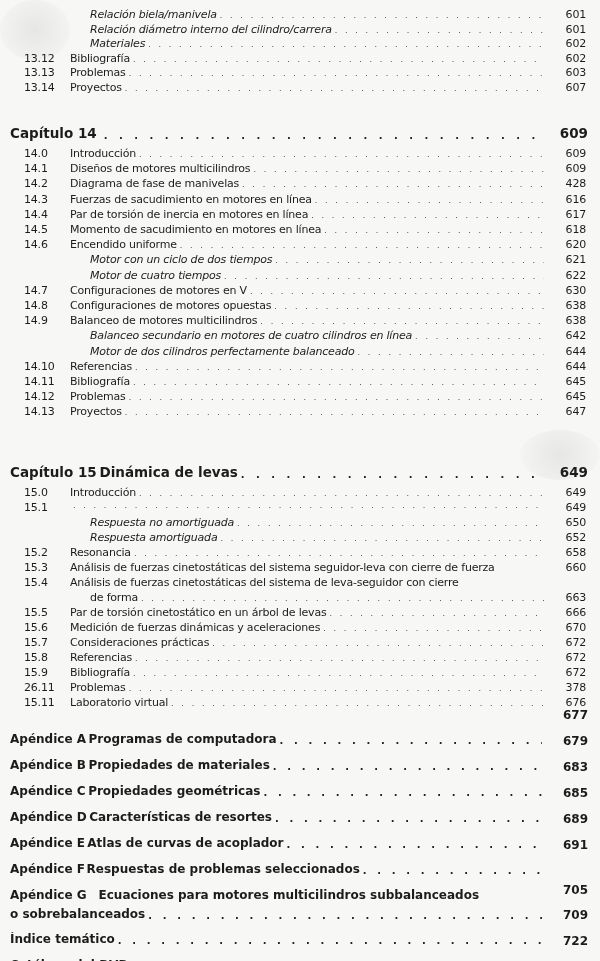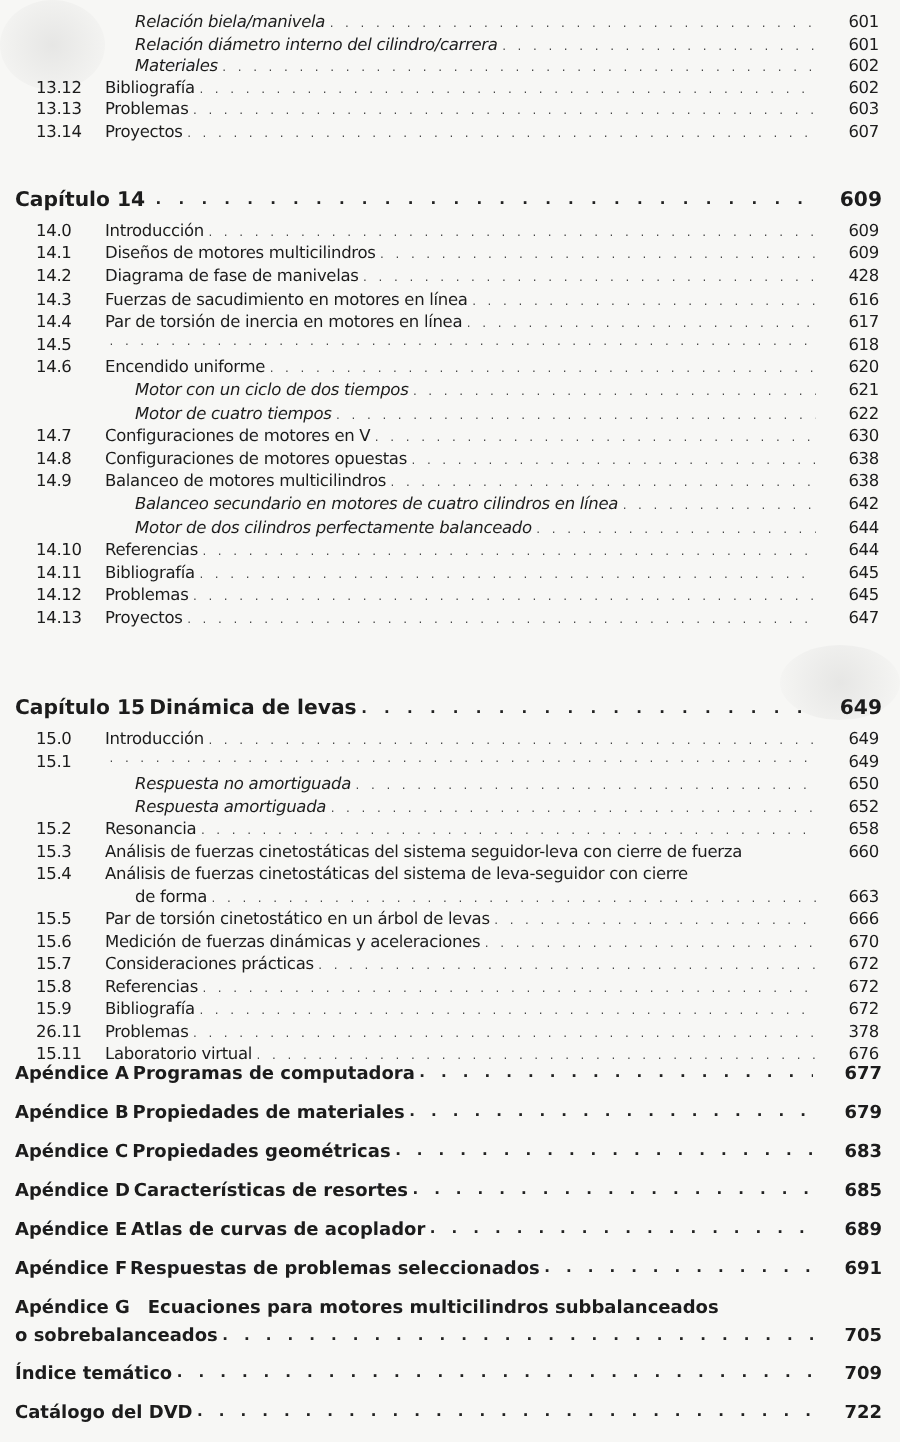--- a/index.html
+++ b/index.html
@@ -25,26 +25,26 @@
     .sub .title { font-style: italic; }
     .title { flex: 0 0 auto; }
     .leader {
       flex: 1 1 auto; overflow: hidden; margin-left: 3px;
       color: #444; letter-spacing: 2.6px; font-size: 8px;
     }
     .leader::after { content: ". . . . . . . . . . . . . . . . . . . . . . . . . . . . . . . . . . . . . . . . . . . . . . . . . . . . . . . . . . . . . . . . . . . . . . . . . . . . . . . . . . . . . . . ."; }
     .page-num { position: absolute; right: 14px; text-align: right; width: 40px; }
 
     .chap { font-size: 13.5px; font-weight: bold; }
-    .chap .title-wrap { position: absolute; left: 10px; right: 58px; display: flex; align-items: center; overflow: hidden; }
+    .chap .title-wrap { position: absolute; left: 10px; right: 58px; display: flex; align-items: flex-end; overflow: hidden; }
     .chap .leader { font-size: 10px; letter-spacing: 4px; color: #222; }
     .chap .page-num { right: 12px; }
 
     .app { font-size: 12px; font-weight: bold; }
-    .app .title-wrap { position: absolute; left: 10px; right: 58px; display: flex; align-items: center; overflow: hidden; }
+    .app .title-wrap { position: absolute; left: 10px; right: 58px; display: flex; align-items: flex-end; overflow: hidden; margin-top: 24px; }
     .app .leader { font-size: 10px; letter-spacing: 3.6px; color: #222; }
     .app .page-num { right: 12px; }
     .gap { display: inline-block; width: 12px; }
     .noise {
       position: absolute; border-radius: 50%;
       background: radial-gradient(circle, rgba(180,180,180,0.25), rgba(255,255,255,0));
     }
   </style>
 </head>
 <body>
@@ -142,20 +142,21 @@
         <span class="num">14.4</span>
         <span class="title-wrap">
           <span class="title">Par de torsión de inercia en motores en línea</span>
           <span class="leader"></span>
         </span>
         <span class="page-num">617</span>
       </div>
       <div class="row sec " style="top: 223px;">
         <span class="num">14.5</span>
         <span class="title-wrap">
+          <span class="title">Momento de sacudimiento en motores en línea</span>
           <span class="leader"></span>
         </span>
         <span class="page-num">618</span>
       </div>
       <div class="row sec " style="top: 238.2px;">
         <span class="num">14.6</span>
         <span class="title-wrap">
           <span class="title">Encendido uniforme</span>
           <span class="leader"></span>
         </span>

